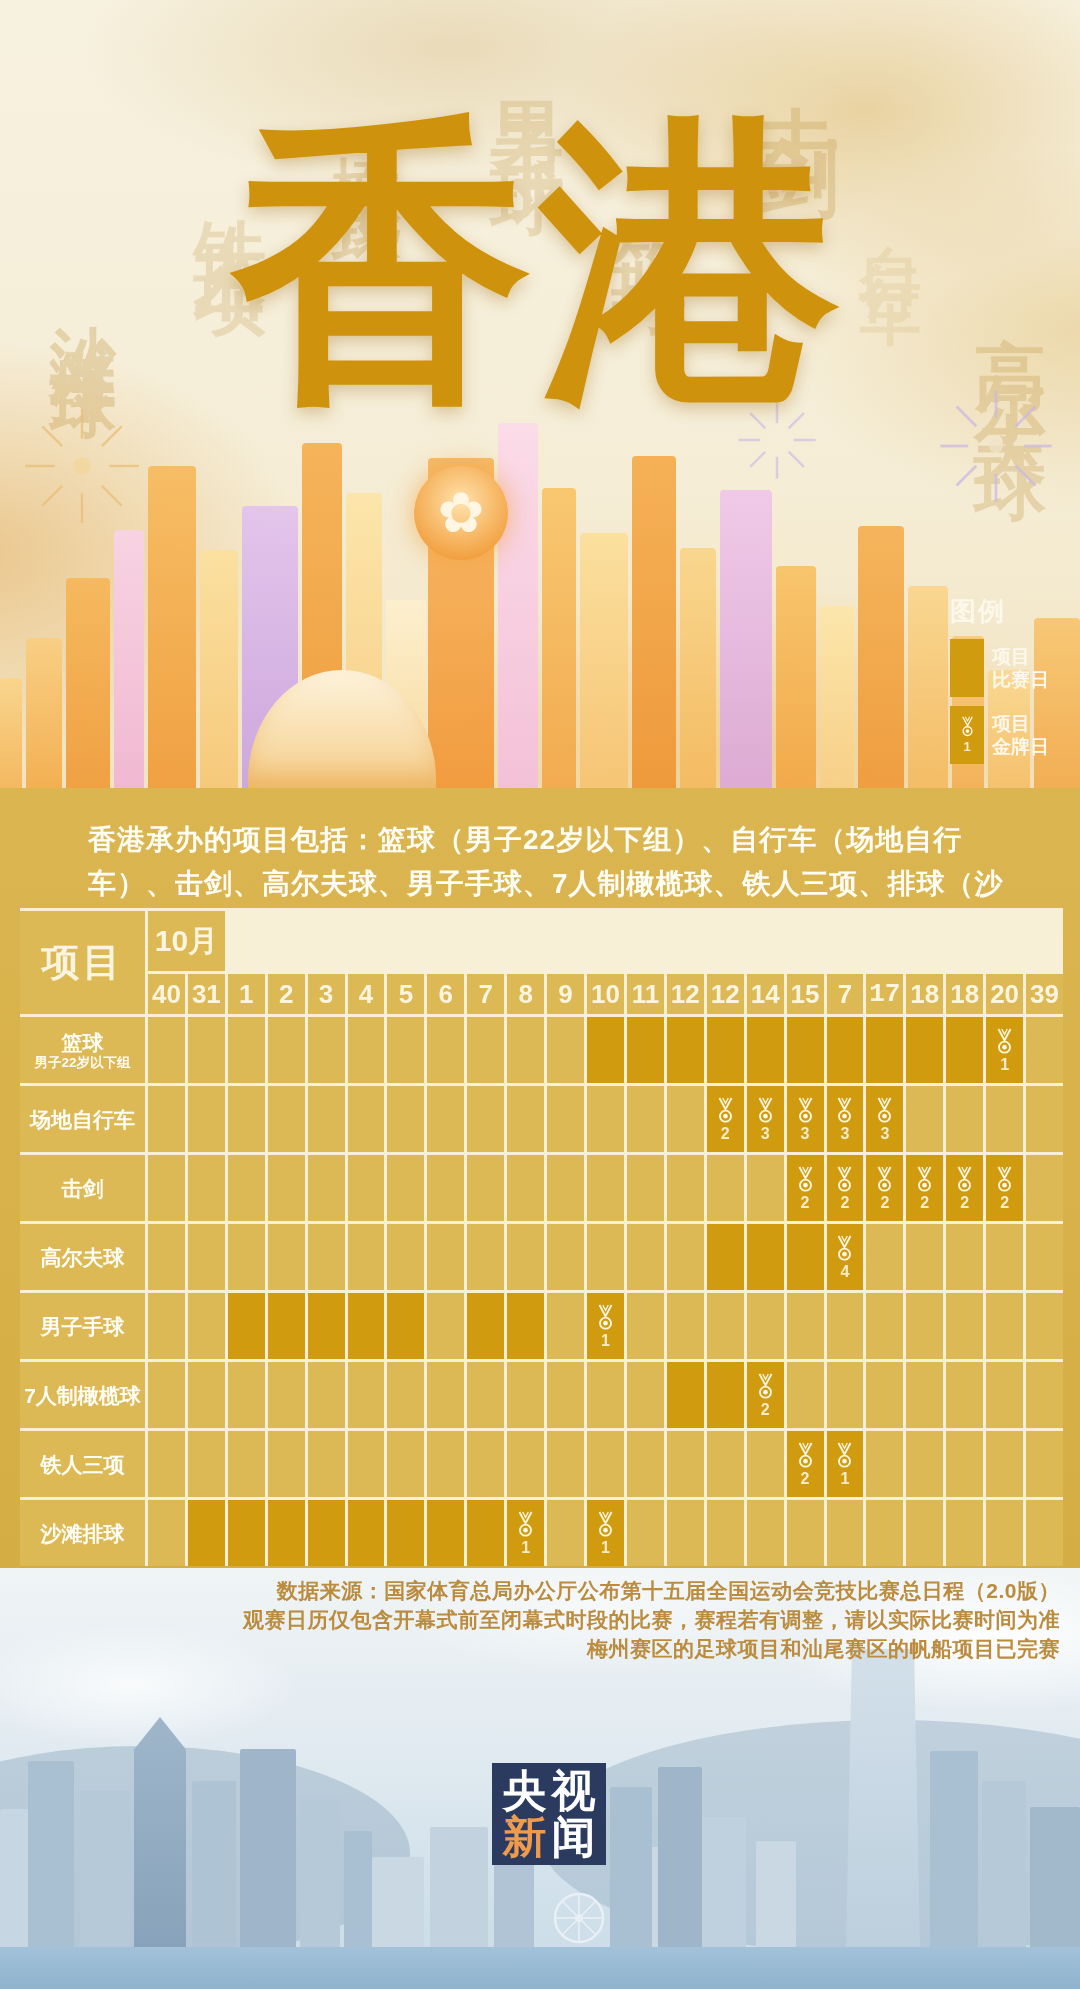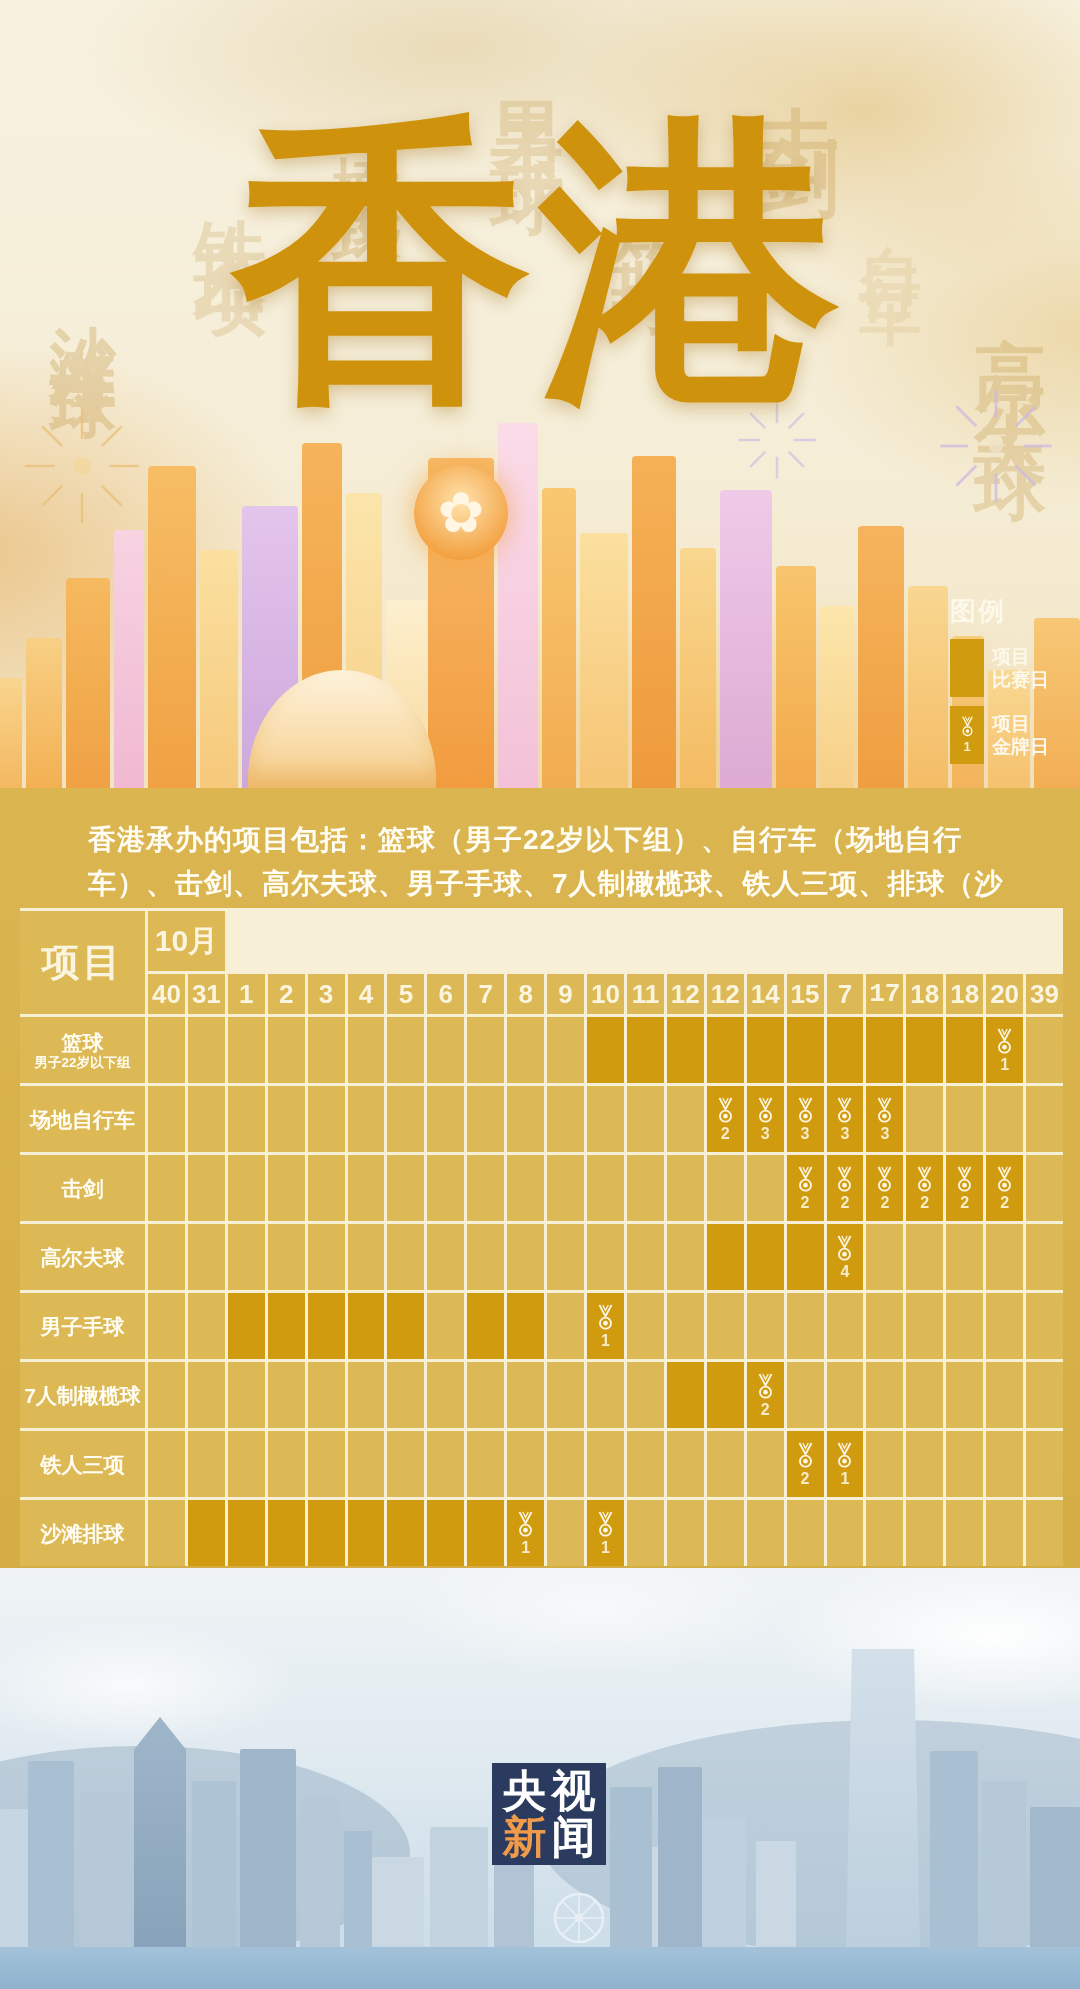--- a/index.html
+++ b/index.html
@@ -628,20 +628,25 @@
         <div class="day-cell" style="grid-area: 10 / 18;"></div>
         <div class="day-cell" style="grid-area: 10 / 19;"></div>
         <div class="day-cell" style="grid-area: 10 / 20;"></div>
         <div class="day-cell" style="grid-area: 10 / 21;"></div>
         <div class="day-cell" style="grid-area: 10 / 22;"></div>
         <div class="day-cell" style="grid-area: 10 / 23;"></div>
         <div class="day-cell" style="grid-area: 10 / 24;"></div>
       </div>
   </div>
 
+  <div class="notes">
+    <div>数据来源：国家体育总局办公厅公布第十五届全国运动会竞技比赛总日程（2.0版）</div>
+    <div>观赛日历仅包含开幕式前至闭幕式时段的比赛，赛程若有调整，请以实际比赛时间为准</div>
+    <div>梅州赛区的足球项目和汕尾赛区的帆船项目已完赛</div>
+  </div>
 
   <div class="photo">
     <div class="mtn" style="left:-130px;bottom:28px;width:540px;height:215px;opacity:.5;"></div>
     <div class="mtn" style="left:540px;bottom:34px;width:700px;height:235px;opacity:.45;"></div>
 
     <div class="pb" style="left:0;bottom:40px;width:58px;height:140px;background:#C6D6E2;"></div>
     <div class="pb" style="left:372px;bottom:40px;width:52px;height:92px;background:#C9D8E3;"></div>
     <div class="pb" style="left:430px;bottom:40px;width:58px;height:122px;background:#C2D2DF;"></div>
     <div class="pb" style="left:636px;bottom:40px;width:50px;height:102px;background:#C9D8E3;"></div>
     <div class="pb" style="left:700px;bottom:40px;width:46px;height:132px;background:#BFD0DE;"></div>

